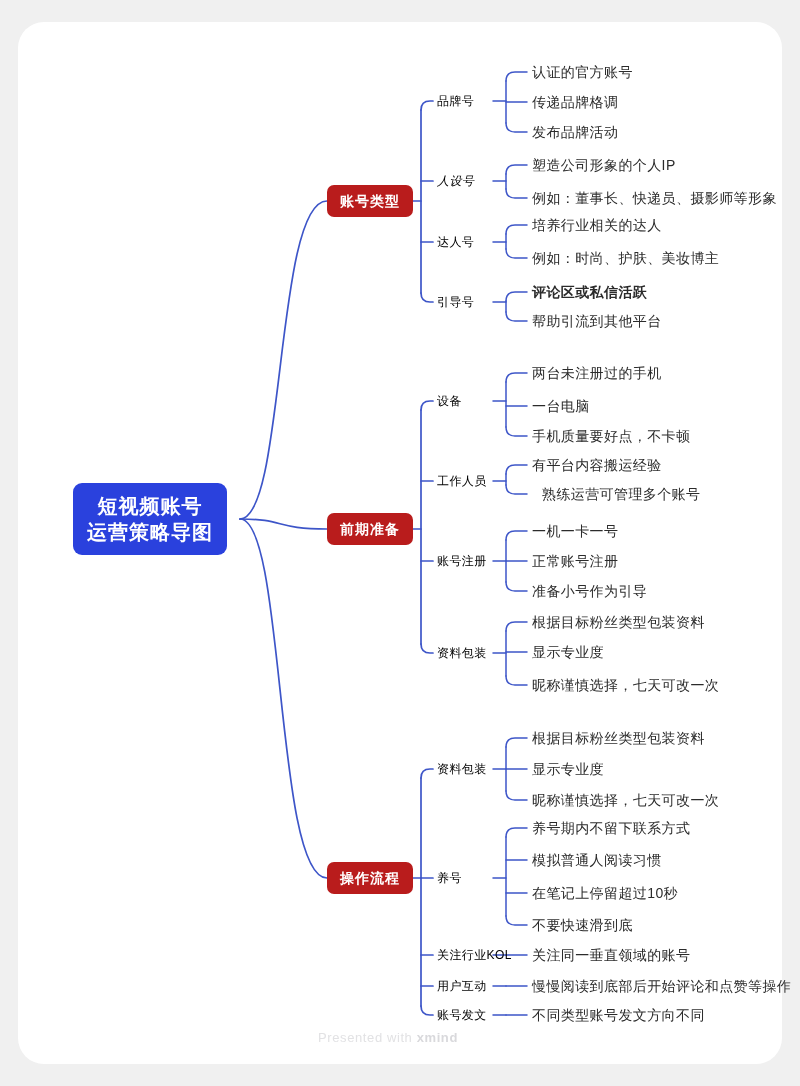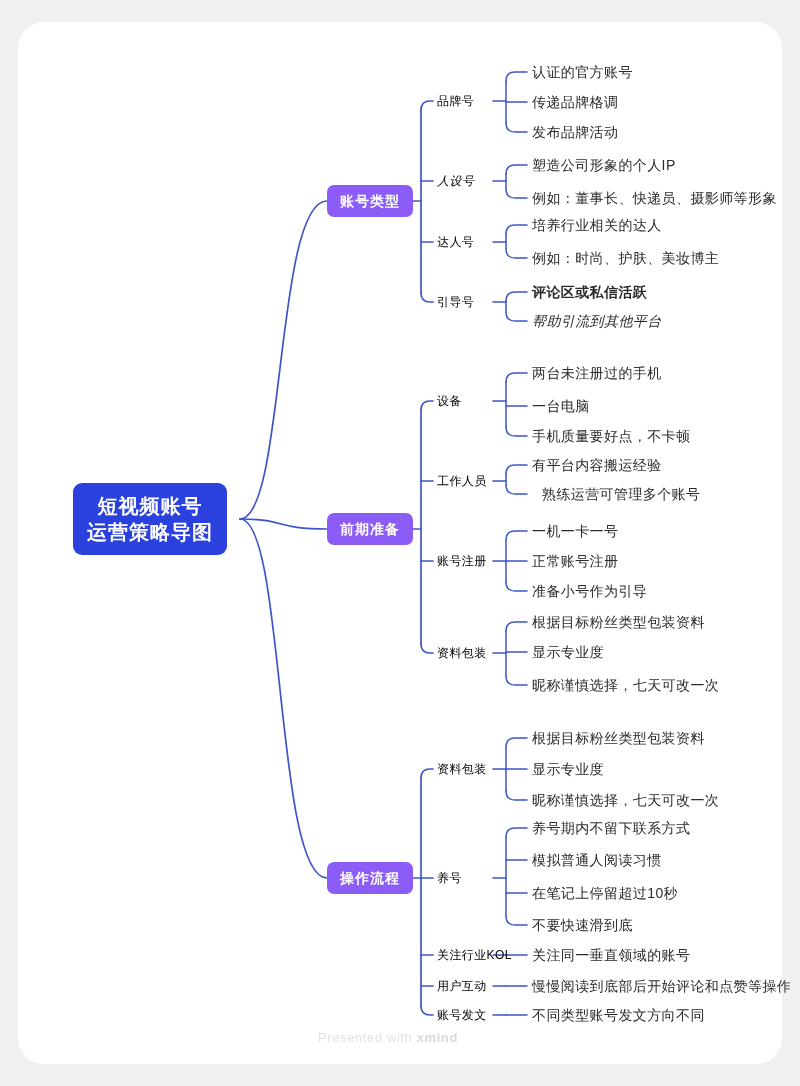--- a/index.html
+++ b/index.html
@@ -45,21 +45,21 @@
     font-size: 20px;
     line-height: 26px;
     border-radius: 9px;
     padding: 10px 14px;
     text-align: center;
     letter-spacing: 1px;
   }
   .n-root .rl { display: block; }
   
   .n-branch {
-    background: #8b5cf6;
+    background: #b91c1c;
     color: #ffffff;
     font-weight: bold;
     font-size: 14px;
     line-height: 18px;
     border-radius: 7px;
     padding: 7px 13px;
     letter-spacing: 1px;
   }
   
   .n-sub {
@@ -180,21 +180,21 @@
       <div class="node n-leaf" style="visibility: visible; left: 532px; top: 94px;"><span>传递品牌格调</span></div>
       <div class="node n-leaf" style="visibility: visible; left: 532px; top: 124px;"><span>发布品牌活动</span></div>
       <div class="node n-sub" style="visibility: visible; left: 437px; top: 173px; font-style: italic;"><span>人设号</span></div>
       <div class="node n-leaf" style="visibility: visible; left: 532px; top: 157px;"><span>塑造公司形象的个人IP</span></div>
       <div class="node n-leaf" style="visibility: visible; left: 532px; top: 190px;"><span>例如：董事长、快递员、摄影师等形象</span></div>
       <div class="node n-sub" style="visibility: visible; left: 437px; top: 234px;"><span>达人号</span></div>
       <div class="node n-leaf" style="visibility: visible; left: 532px; top: 217px;"><span>培养行业相关的达人</span></div>
       <div class="node n-leaf" style="visibility: visible; left: 532px; top: 250px;"><span>例如：时尚、护肤、美妆博主</span></div>
       <div class="node n-sub" style="visibility: visible; left: 437px; top: 294px;"><span>引导号</span></div>
       <div class="node n-leaf" style="visibility: visible; left: 532px; top: 284px; font-weight: bold;"><span>评论区或私信活跃</span></div>
-      <div class="node n-leaf" style="visibility: visible; left: 532px; top: 313px; font-style: italic;"><span>帮助引流到其他平台</span></div>
+      <div class="node n-leaf" style="visibility: visible; left: 532px; top: 313px;"><span>帮助引流到其他平台</span></div>
       <div class="node n-branch" style="visibility: visible; left: 327px; top: 513px;"><span>前期准备</span></div>
       <div class="node n-sub" style="visibility: visible; left: 437px; top: 393px;"><span>设备</span></div>
       <div class="node n-leaf" style="visibility: visible; left: 532px; top: 365px;"><span>两台未注册过的手机</span></div>
       <div class="node n-leaf" style="visibility: visible; left: 532px; top: 398px;"><span>一台电脑</span></div>
       <div class="node n-leaf" style="visibility: visible; left: 532px; top: 428px;"><span>手机质量要好点，不卡顿</span></div>
       <div class="node n-sub" style="visibility: visible; left: 437px; top: 473px;"><span>工作人员</span></div>
       <div class="node n-leaf" style="visibility: visible; left: 532px; top: 457px;"><span>有平台内容搬运经验</span></div>
       <div class="node n-leaf" style="visibility: visible; left: 532px; top: 486px; margin-left: 10px;"><span>熟练运营可管理多个账号</span></div>
       <div class="node n-sub" style="visibility: visible; left: 437px; top: 553px;"><span>账号注册</span></div>
       <div class="node n-leaf" style="visibility: visible; left: 532px; top: 523px;"><span>一机一卡一号</span></div>

